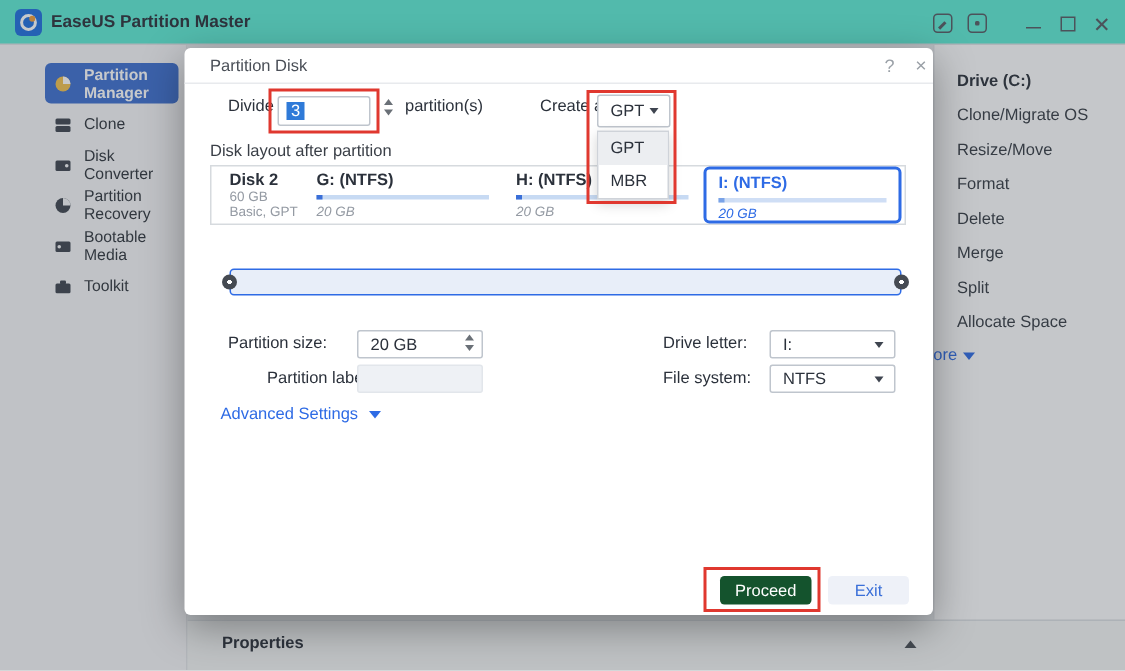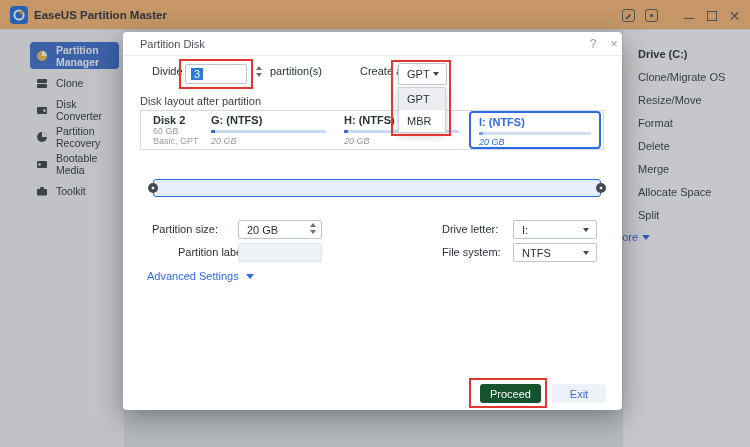--- a/index.html
+++ b/index.html
@@ -1,20 +1,20 @@
 <!DOCTYPE html>
 <html><head>
 <meta charset="utf-8">
 <style>
   * { margin:0; padding:0; box-sizing:border-box; }
   body { font-family:"Liberation Sans", sans-serif; background:#9aa0a8; }
   .app { position:relative; width:750px; height:447px; overflow:hidden; background:#e8eaed; }
 
   
-  .titlebar { position:absolute; left:0; top:0; width:750px; height:30px; background:#fdba74; border-bottom:1px solid #dfe2e6; }
+  .titlebar { position:absolute; left:0; top:0; width:750px; height:30px; background:#5eead4; border-bottom:1px solid #dfe2e6; }
   .logo { position:absolute; left:10px; top:6px; width:18px; height:18px; }
   .app-title { position:absolute; left:34px; top:9px; font-size:11.5px; font-weight:bold; color:#2b313b; }
   .tb-icon { position:absolute; top:8px; width:15px; height:15px; color:#555b63; display:flex; align-items:center; justify-content:center; font-size:12px; }
   .sq-icon { width:13px; height:13px; border:1.5px solid #555b63; border-radius:3px; position:relative; }
   .sq-icon.pencil::after { content:""; position:absolute; left:2px; top:6px; width:6px; height:1.5px; background:#555b63; transform:rotate(-45deg); }
   .sq-icon.dot::after { content:""; position:absolute; left:4px; top:4px; width:3px; height:3px; background:#555b63; border-radius:1px; }
   .win-min { width:10px; height:1.5px; background:#555b63; margin-top:6px; }
   .win-max { width:10px; height:10px; border:1.5px solid #555b63; }
   .win-close { font-size:14px; line-height:1; }
 
@@ -161,28 +161,32 @@
     </ul>
   </div>
 
   <div class="right-panel">
     <div class="rp-header">Drive (C:)</div>
     <div class="rp-item">Clone/Migrate OS</div>
     <div class="rp-item">Resize/Move</div>
     <div class="rp-item">Format</div>
     <div class="rp-item">Delete</div>
     <div class="rp-item">Merge</div>
+    <div class="rp-item">Split</div>
     <div class="rp-item">Allocate Space</div>
-    <div class="rp-item">Split</div>
     <div class="rp-more">
       <span>More</span>
       <span class="tri-down-blue"></span>
     </div>
   </div>
 
+  <div class="properties-bar">
+    <span class="p-label">Properties</span>
+    <span class="tri-up-dark"></span>
+  </div>
 
   <div class="overlay"></div>
 
   <div class="dialog">
     <span class="dlg-title">Partition Disk</span>
     <span class="dlg-help">?</span>
     <span class="dlg-close">×</span>
     <div class="dlg-divider"></div>
 
     <span class="lbl" style="left:29px; top:33px;">Divide to</span>

